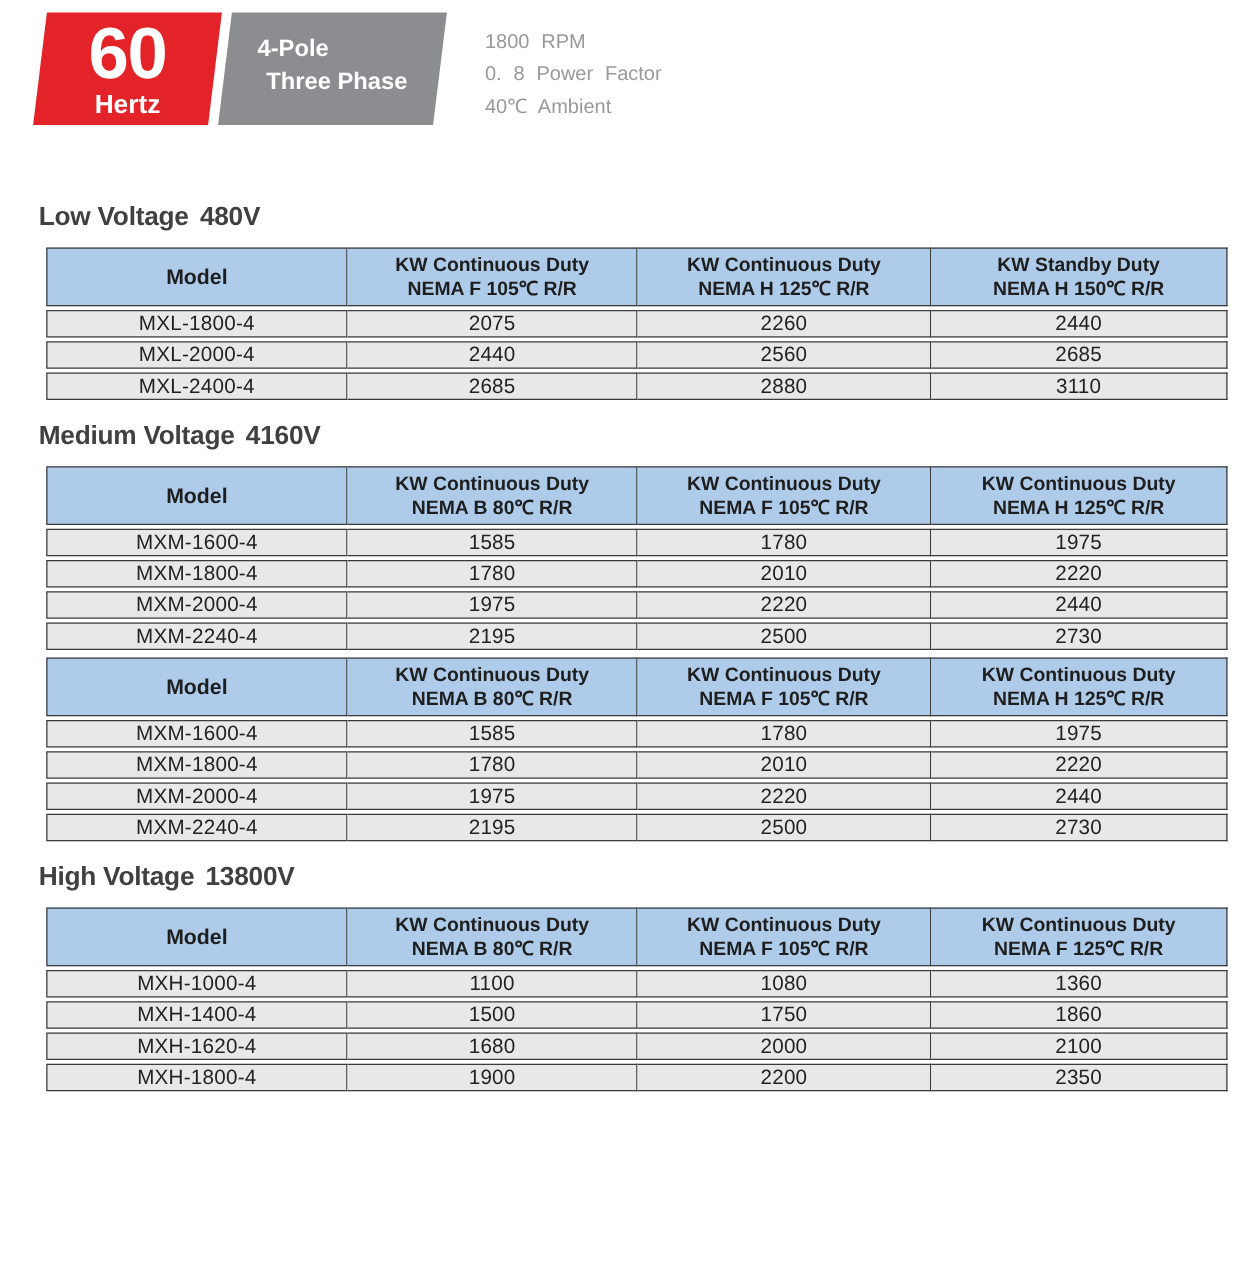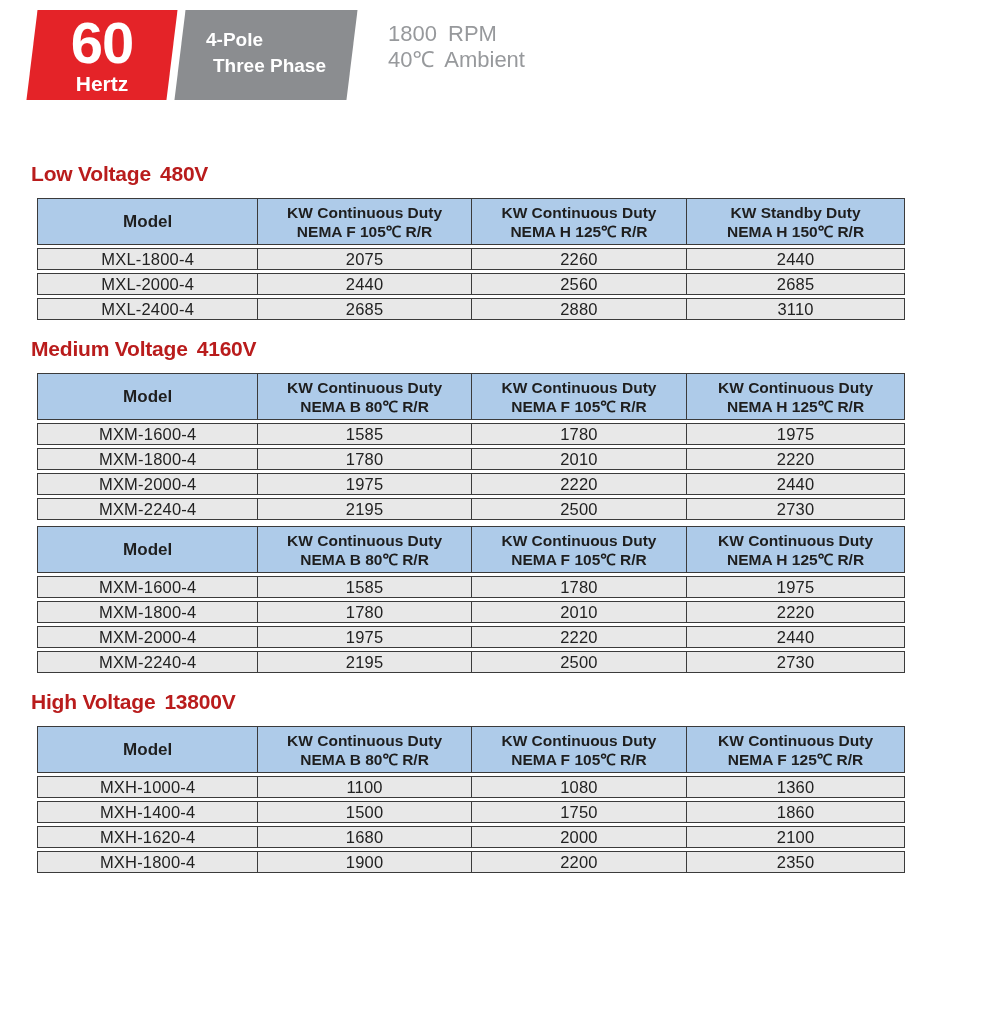--- a/index.html
+++ b/index.html
@@ -15,30 +15,30 @@
   .top-banner{display:flex;align-items:flex-start;padding:10px 0 0 32px;height:104px;}
   .badge{height:90px;transform:skewX(-7deg);color:#fff;flex:0 0 auto;}
   .badge-red{width:140px;background:var(--red);}
   .badge-gray{width:172px;background:var(--badge-gray);margin-left:8px;}
   .badge-inner{transform:skewX(7deg);height:100%;}
   .badge-red .badge-inner{display:flex;flex-direction:column;align-items:center;justify-content:center;padding-top:2px;}
   .freq-number{font-size:58px;font-weight:bold;line-height:0.92;letter-spacing:-1px;}
   .freq-unit{font-size:21px;font-weight:bold;margin-top:3px;}
   .badge-gray .badge-inner{padding:17px 0 0 26px;font-size:19px;font-weight:bold;line-height:1.35;}
   .phase-line{margin-left:7px;}
-  .specs{margin-left:36px;padding-top:11px;font-size:22px;color:var(--spec-gray);line-height:26px;}
+  .specs{margin-left:36px;padding-top:11px;font-size:16px;color:var(--spec-gray);line-height:26px;}
   .specs .spec-line{word-spacing:5px;}
 
   
   .tables-container{padding-left:37px;padding-right:23px;}
-  .section-title{font-size:21px;font-weight:bold;color:#b91c1c;margin:14px 0 9px -6px;letter-spacing:-0.2px;}
+  .section-title{font-size:21px;font-weight:bold;color:#404040;margin:14px 0 9px -6px;letter-spacing:-0.2px;}
   .table-section:first-child .section-title{margin-top:58px;}
   .title-voltage{margin-left:9px;}
 
-  table.ratings{width:868px;table-layout:fixed;border-collapse:separate;border-spacing:0 3px;}
+  table.ratings{width:945px;table-layout:fixed;border-collapse:separate;border-spacing:0 3px;}
   table.ratings th,table.ratings td{
     border:1.5px solid var(--border-c);border-left:none;text-align:center;
     overflow:hidden;white-space:nowrap;
   }
   table.ratings th:first-child,table.ratings td:first-child{border-left:1.5px solid var(--border-c);}
   table.ratings th{background:var(--hdr-blue);height:47px;font-weight:bold;color:#1e1e1e;
     font-size:15.5px;line-height:19px;padding:2px 0;vertical-align:middle;}
   table.ratings th.model-col{font-size:17px;}
   table.ratings td{background:var(--row-bg);height:22px;font-size:16.5px;color:#222;
     padding:0;vertical-align:middle;letter-spacing:0.2px;}
@@ -60,20 +60,21 @@
       </div>
     </div>
     <div class="badge badge-gray">
       <div class="badge-inner">
         <div class="pole-line">4-Pole</div>
         <div class="phase-line">Three Phase</div>
       </div>
     </div>
     <div class="specs">
       <div class="spec-line">1800 RPM</div>
+      <div class="spec-line">0. 8 Power Factor</div>
       <div class="spec-line">40℃ Ambient</div>
     </div>
   </header>
 
   <main class="tables-container">
       <section class="table-section">
         <h2 class="section-title"><span class="title-label">Low Voltage</span><span class="title-voltage">480V</span></h2>
         <table class="ratings">
           <colgroup>
             <col class="col-model">

